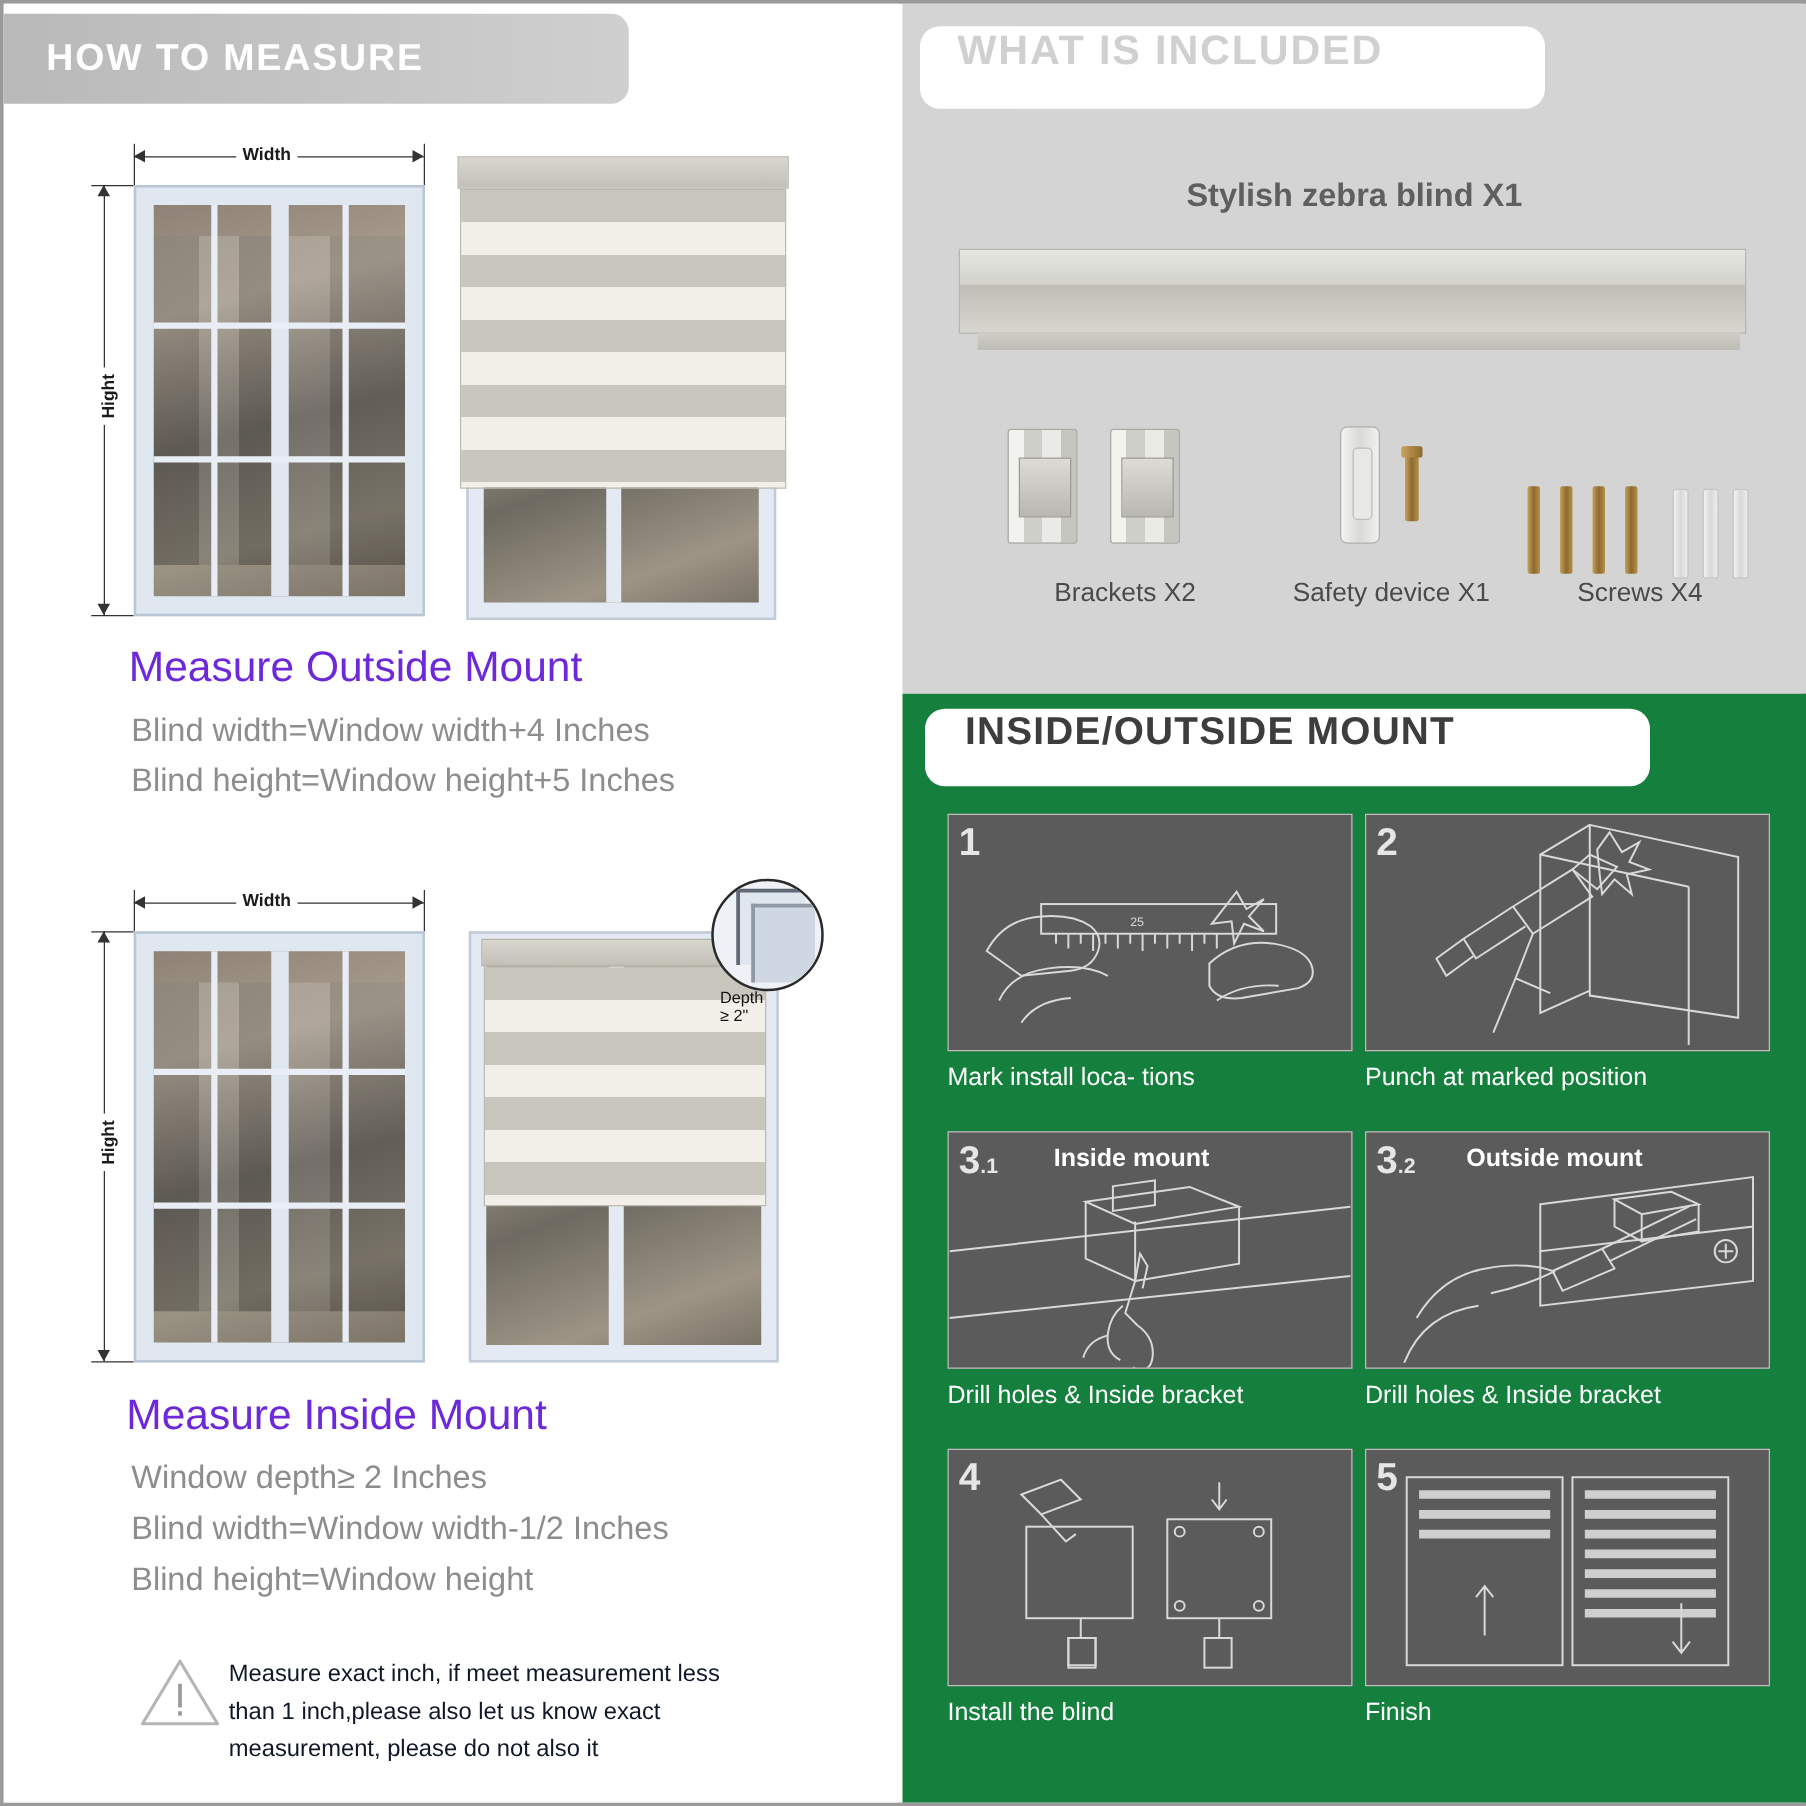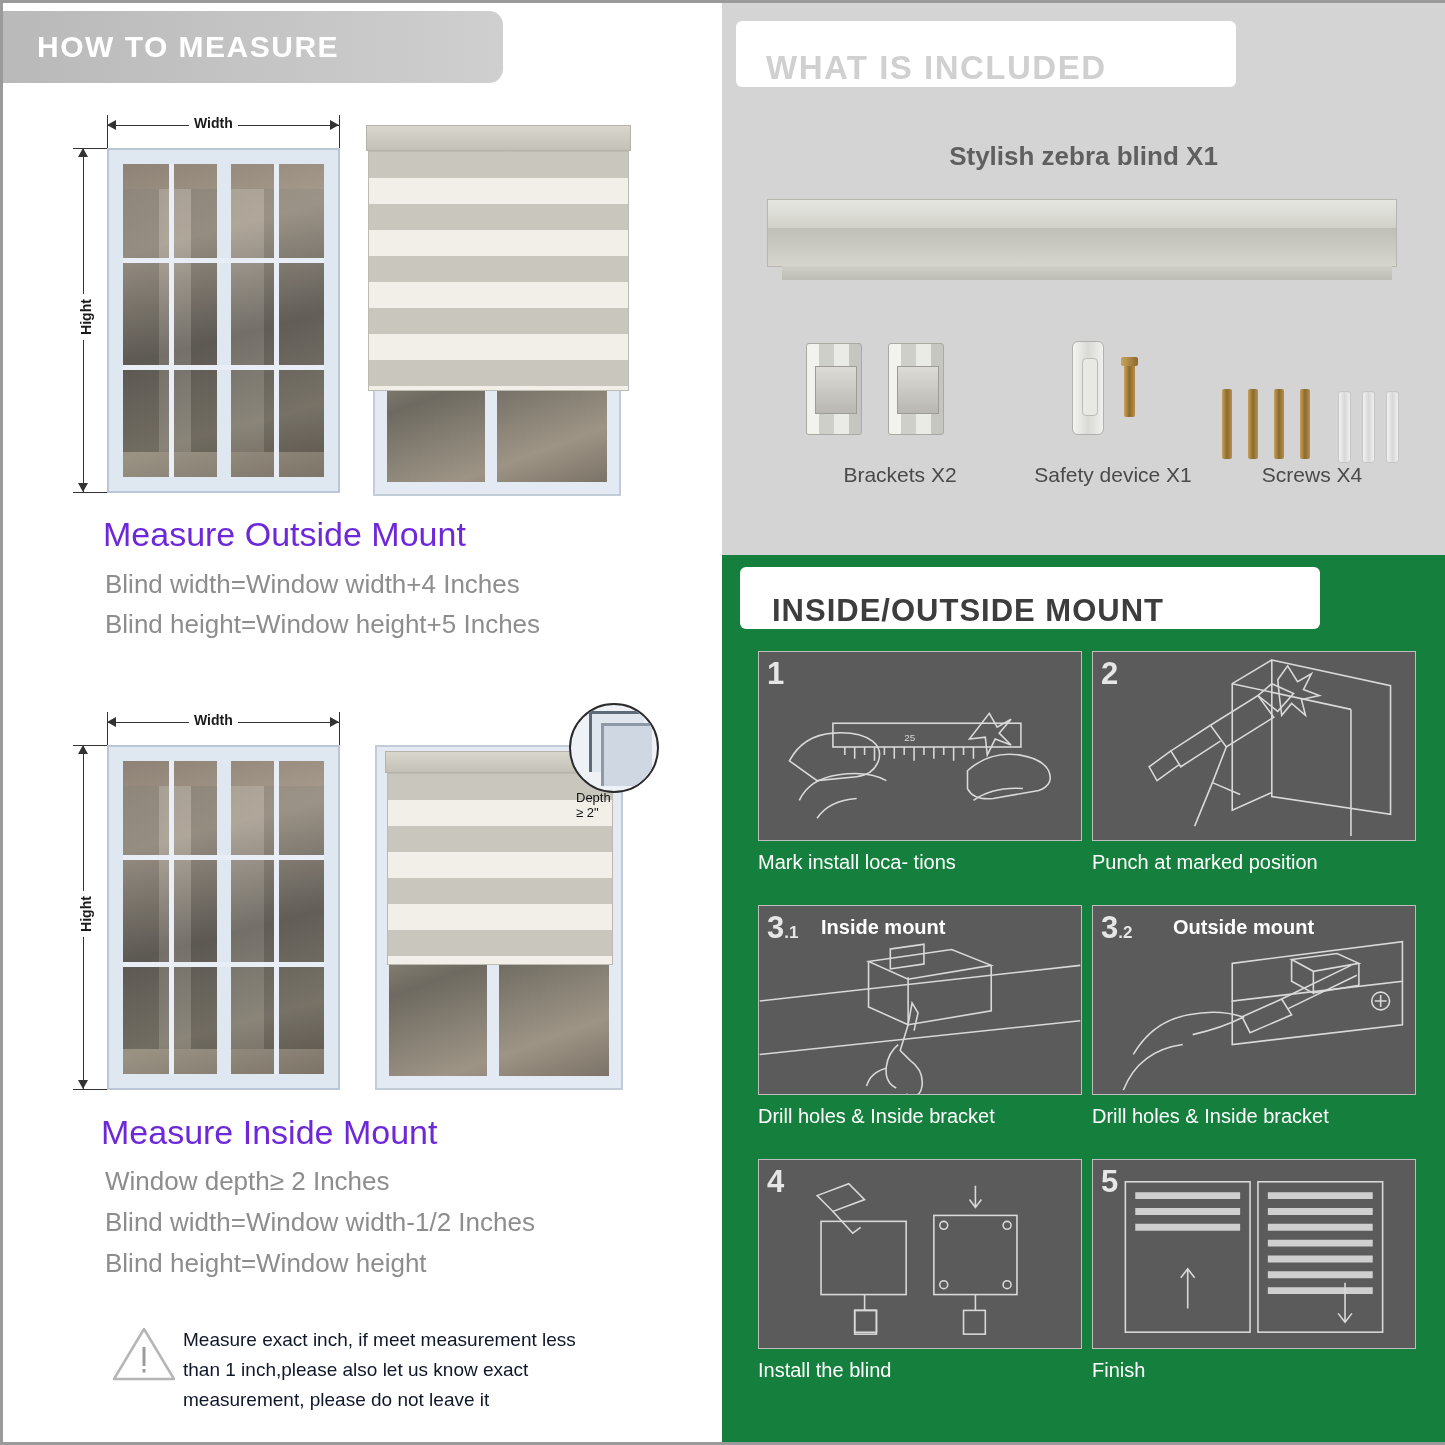--- a/index.html
+++ b/index.html
@@ -206,23 +206,23 @@
     position: absolute;
     left: 719px;
     top: 0;
     width: 723px;
     height: 552px;
     background: #d4d4d4;
   }
   .pill-white {
     position: absolute;
     background: #ffffff;
-    border-radius: 6px;
+    border-radius: 16px;
     display: flex;
-    align-items: flex-end;
+    align-items: flex-start;
     box-sizing: border-box;
   }
   .included-pill {
     left: 14px;
     top: 18px;
     width: 500px;
     height: 66px;
     padding-left: 30px;
   }
   .included-pill span {
@@ -472,21 +472,21 @@
     <div class="sec-line" style="left:102px; top:1245px;">Blind height=Window height</div>
 
     <div class="warn-box">
       <svg class="warn-tri" style="left:108px; top:1322px; position:absolute;" viewBox="0 0 66 58">
         <polygon points="33,4 63,54 3,54" fill="none" stroke="#b5b5b5" stroke-width="2.5" stroke-linejoin="round"></polygon>
         <rect x="31.5" y="22" width="3" height="19" fill="#9b9b9b"></rect>
         <rect x="31.5" y="44" width="3" height="3.5" fill="#9b9b9b"></rect>
       </svg>
       <div class="warn-text" style="left:180px; top:1322px; width:470px;">Measure exact inch, if meet measurement less</div>
       <div class="warn-text" style="left:180px; top:1352px; width:470px;">than 1 inch,please also let us know exact</div>
-      <div class="warn-text" style="left:180px; top:1382px; width:470px;">measurement, please do not leave it</div>
+      <div class="warn-text" style="left:180px; top:1382px; width:470px;">measurement, please do not also it</div>
     </div>
   </div>
 
   <div class="right-top">
     <div class="pill-white included-pill">
       <span>WHAT IS INCLUDED</span>
     </div>
 
     <div class="included-title">Stylish zebra blind X1</div>
     <div class="headrail"></div>
@@ -553,21 +553,21 @@
           <path d="M118 74 l-40 26 l10 16 l40 -26"></path>
           <path d="M78 100 l-22 16 l8 14 l22 -16"></path>
           <path d="M186 28 l10 -14 l10 16 l14 -8 l-8 16 l16 6 l-18 4 l4 16 l-14 -12 l-10 12 l-2 -16 z"></path>
         </g>
       </svg>
     </div>
     <div class="step-caption" style="left:370px; top:296px;">Punch at  marked position</div>
 
     <div class="step-card" style="left:36px; top:350px; width:324px; height:190px;">
       <div class="step-num"><span>3</span><span class="sub">.1</span></div>
-      <div class="step-inline-label" style="left:62px;">Inside mount</div>
+      <div class="step-inline-label" style="left:84px;">Inside mount</div>
       <svg class="sketch" viewBox="0 0 324 190">
         <g fill="none" stroke="#d9d9d9" stroke-width="1.6">
           <path d="M0 96 L324 60"></path>
           <path d="M0 150 L324 116"></path>
           <path d="M110 56 l84 -12 l40 16 l-84 14 z"></path>
           <path d="M110 56 v46 l40 18 v-48"></path>
           <path d="M234 60 v46 l-84 14"></path>
           <rect x="132" y="62" width="34" height="20" transform="skewY(-8)"></rect>
           <path d="M150 120 l-8 26 l10 10"></path>
           <path d="M140 140 q-10 8 -12 22 q-2 16 10 22"></path>

